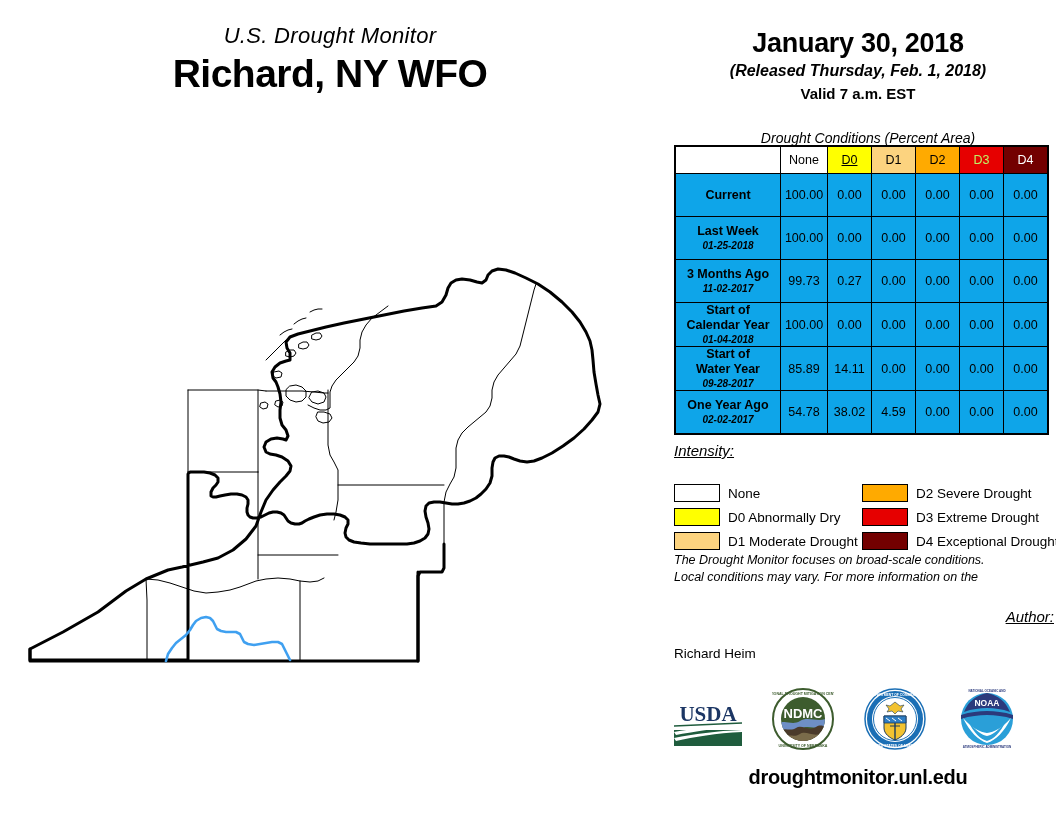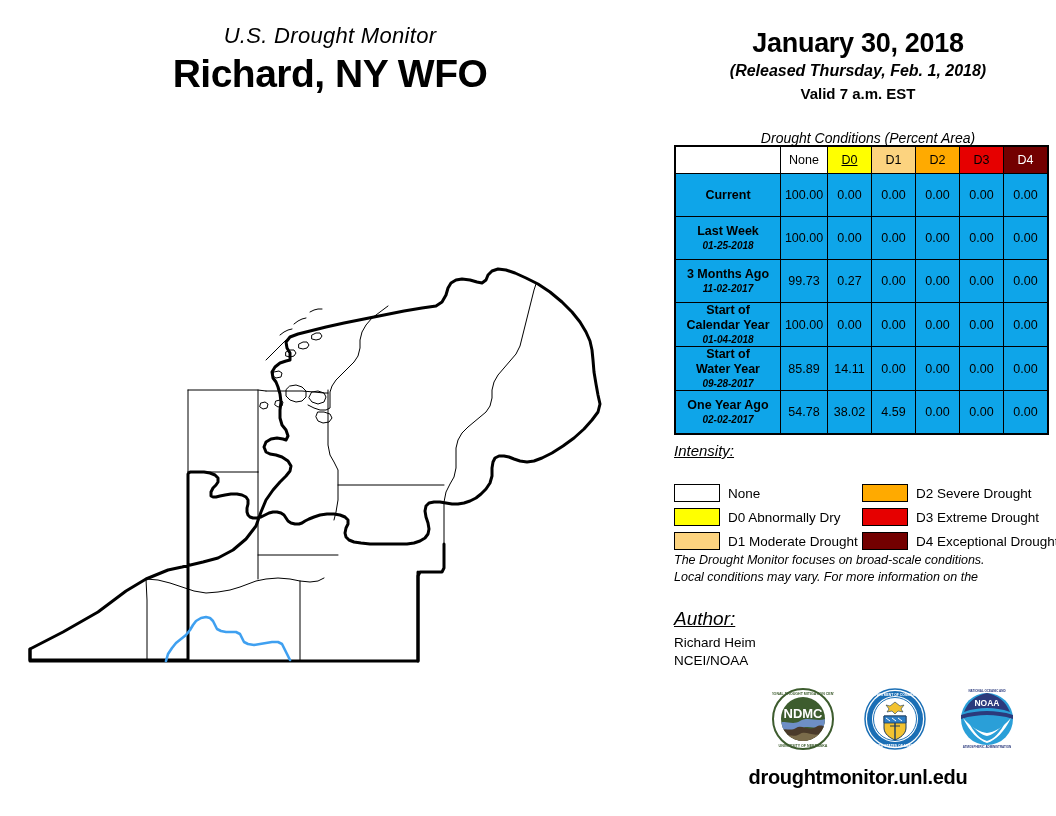--- a/index.html
+++ b/index.html
@@ -120,21 +120,21 @@
 
   thead th {
     height: 26px;
     font-weight: normal;
     font-size: 13px;
   }
   .hdr-none { background: #ffffff !important; }
   .hdr-d0 { background: #FFFF00 !important; text-decoration: underline; }
   .hdr-d1 { background: #FCD37F !important; }
   .hdr-d2 { background: #FFAA00 !important; }
-  .hdr-d3 { background: #E60000 !important; color: #000000; }
+  .hdr-d3 { background: #E60000 !important; color: #bef264; }
   .hdr-d4 { background: #730000 !important; color: #ffffff; }
 
   tbody td { height: 42px; }
   tbody tr td:first-child {
     font-weight: bold;
     font-size: 12.5px;
     line-height: 1.2;
   }
   .row-date {
     display: block;
@@ -200,24 +200,25 @@
   }
 
   
   #author-block {
     position: absolute;
     left: 14px;
     top: 608px;
     width: 380px;
   }
   #author-title {
-    font-size: 19px;
+    font-size: 15px;
     font-style: italic;
     text-decoration: underline;
-    margin-bottom: 4px;
+    margin-bottom: 20px;
+    text-align: right;
   }
   .author-line {
     font-size: 13.5px;
     line-height: 1.3;
   }
 
   
   #logo-row {
     position: absolute;
     left: 0;
@@ -702,25 +703,34 @@
   </div>
 
   <div id="disclaimer">
     <div>The Drought Monitor focuses on broad-scale conditions.</div>
     <div>Local conditions may vary. For more information on the</div>
   </div>
 
   <div id="author-block">
     <div id="author-title">Author:</div>
     <div class="author-line">Richard Heim</div>
-    <div class="author-line">NCEI/NOAA</div>
   </div>
 
   <div id="logo-row">
 
+    <div class="logo" style="left:10px; top:12px;">
+      <svg width="76" height="48" viewBox="0 0 76 48">
+        <rect x="0" y="0" width="76" height="48" fill="#ffffff"></rect>
+        <text x="38" y="21" text-anchor="middle" font-family="'Liberation Serif', serif" font-size="21" font-weight="bold" fill="#1C3664">USDA</text>
+        <path d="M 4,30 L 72,30 L 72,46 L 4,46 Z" fill="#1F5C3D"></path>
+        <path d="M 4,32 C 22,29 44,25 72,24 L 72,27 C 44,28 22,32 6,35 Z" fill="#ffffff"></path>
+        <path d="M 4,38 C 24,34 46,31 72,30 L 72,32 C 46,33 24,37 6,41 Z" fill="#ffffff"></path>
+        <path d="M 4,26 L 72,23" stroke="#1F5C3D" stroke-width="1.5" fill="none"></path>
+      </svg>
+    </div>
 
     <div class="logo" style="left:112px; top:0px;">
       <svg width="62" height="62" viewBox="0 0 62 62">
         <circle cx="31" cy="31" r="30" fill="#ffffff" stroke="#3D5C2E" stroke-width="2"></circle>
         <circle cx="31" cy="31" r="22" fill="#3D5C2E"></circle>
         <path d="M 9,35 C 16,29 24,36 31,31 C 38,26 47,33 53,28 L 53,40 C 46,45 38,39 31,44 C 24,49 16,42 9,47 Z" fill="#ffffff" opacity="0"></path>
         <clipPath id="ndmcclip">
             <circle cx="31" cy="31" r="22"></circle>
           </clipPath>
         <g clip-path="url(#ndmcclip)">

